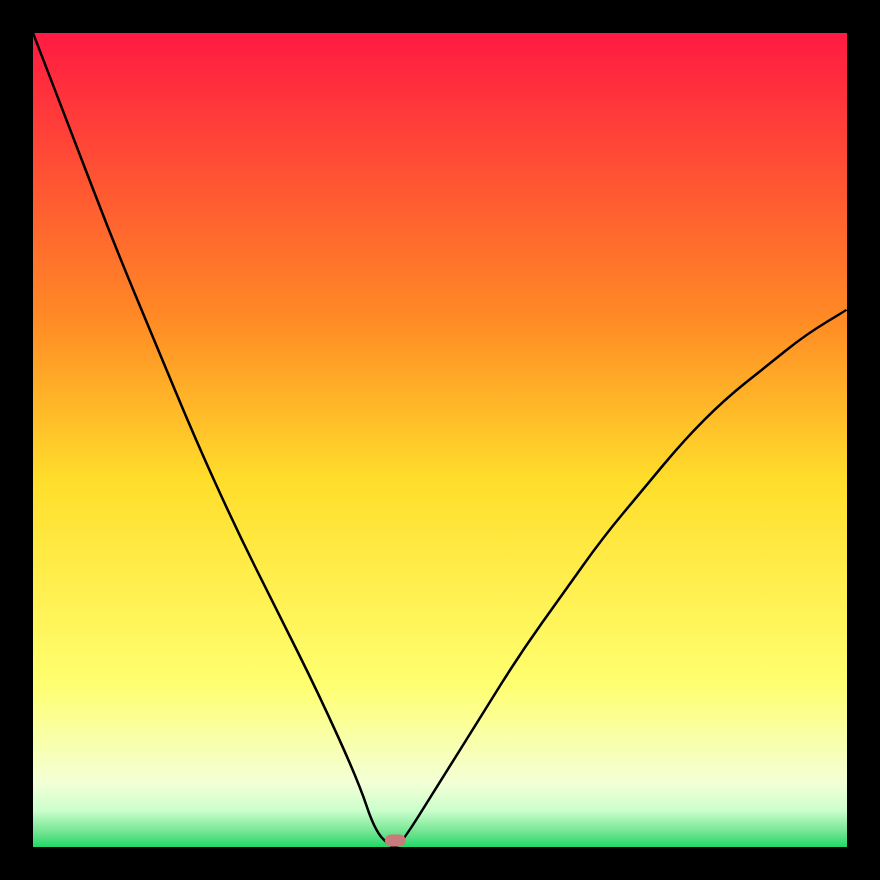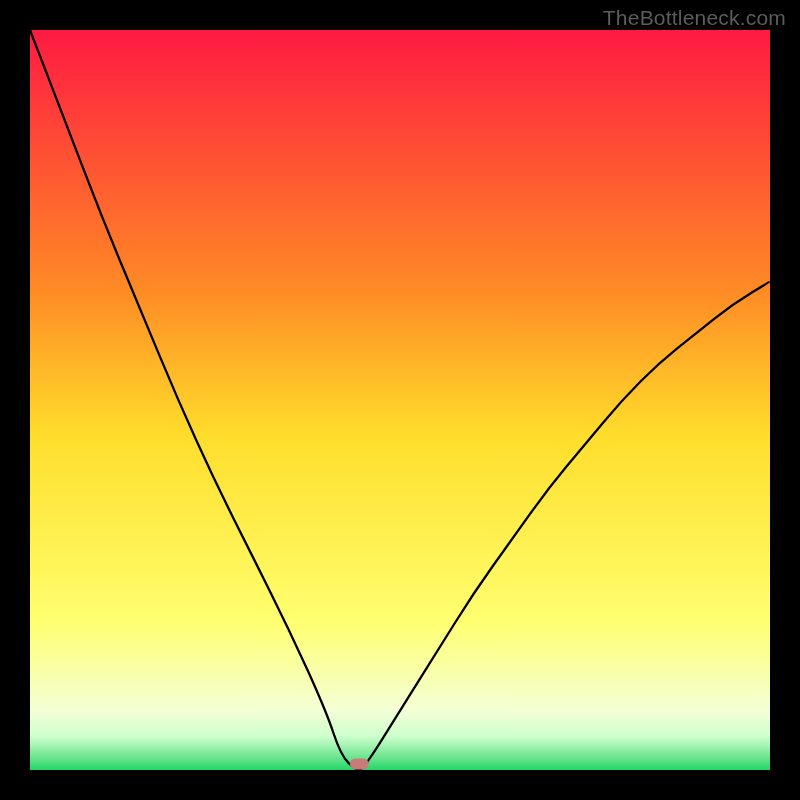--- a/index.html
+++ b/index.html
@@ -35,21 +35,20 @@
     height: 740px;
   }
   .plot svg {
     display: block;
   }
 </style>
 </head>
 <body>
 
 <div class="container">
-  <div class="watermark">TheBottleneck.com</div>
   <div class="plot">
     <svg id="chart-svg" width="740" height="740" viewBox="0 0 740 740">
         <defs>
           <linearGradient id="bg-grad" x1="0" y1="0" x2="0" y2="1">
             <stop offset="0%" stop-color="#ff1a42"></stop>
             <stop offset="35%" stop-color="#ff8a25"></stop>
             <stop offset="55.00000000000001%" stop-color="#ffde2b"></stop>
             <stop offset="80%" stop-color="#ffff70"></stop>
             <stop offset="92%" stop-color="#f4ffd6"></stop>
             <stop offset="95.5%" stop-color="#ccffcc"></stop>

